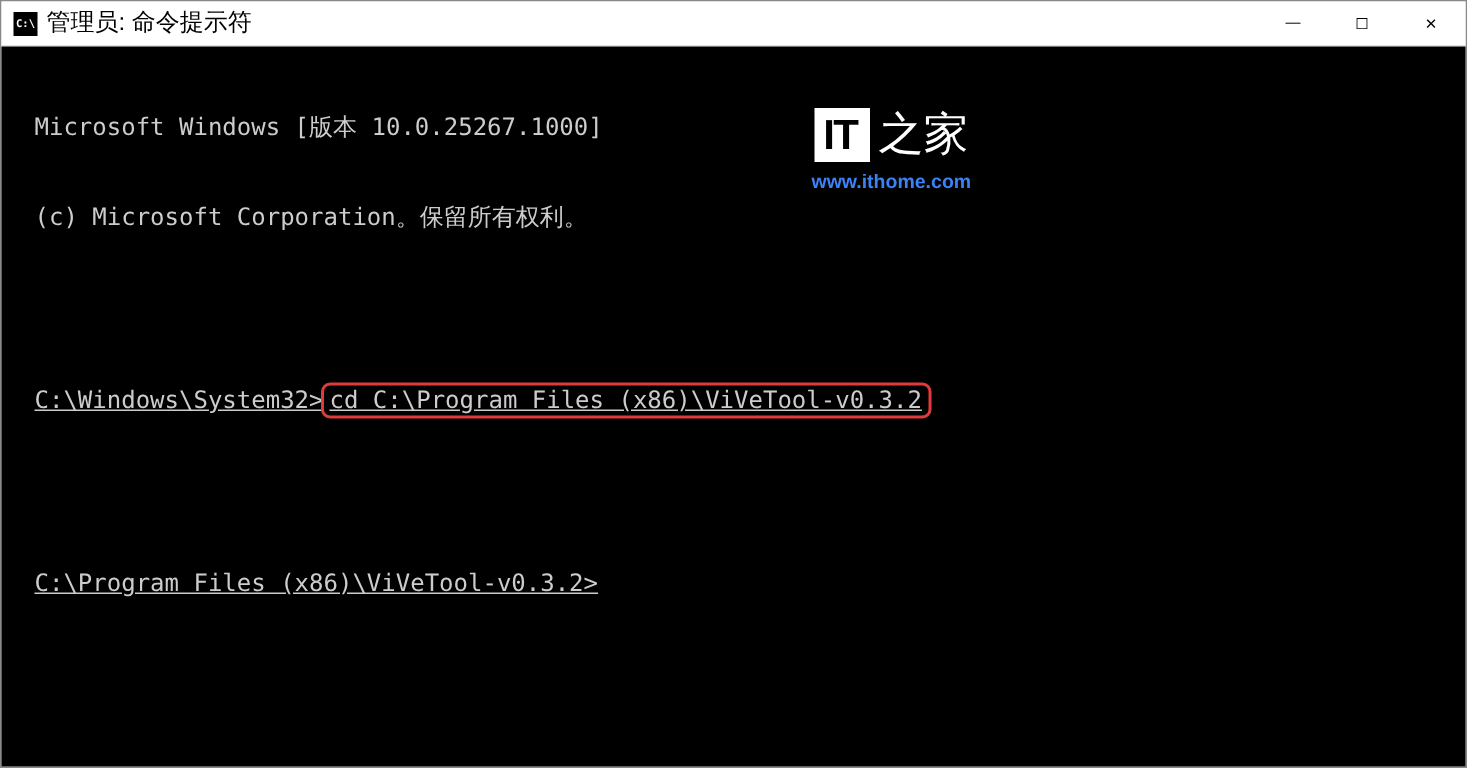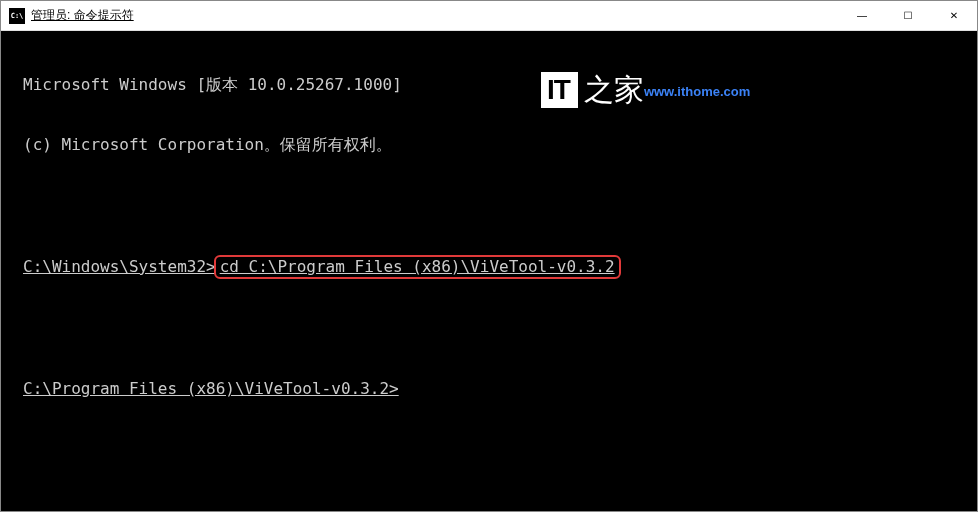--- a/index.html
+++ b/index.html
@@ -37,24 +37,23 @@
       display: flex;
       align-items: center;
       justify-content: center;
       margin-right: 6px;
       color: #fff;
       font-size: 7px;
       font-family: monospace;
       font-weight: bold;
     }
     .titlebar-title {
-      font-size: 12px;
+      font-size: 16px;
       color: #000;
       flex: 1;
-      text-decoration: underline;
     }
     .window-controls {
       display: flex;
       height: 100%;
     }
     .window-control {
       width: 46px;
       height: 100%;
       display: flex;
       align-items: center;
@@ -90,21 +89,21 @@
       border-radius: 6px;
       padding: 0 4px;
       display: inline-block;
       margin-left: -2px;
     }
     .watermark {
       position: absolute;
       top: 40px;
       left: 540px;
       display: flex;
-      flex-direction: row;
+      flex-direction: column;
       align-items: center;
       pointer-events: none;
     }
     .watermark-logo {
       display: flex;
       align-items: center;
       gap: 6px;
     }
     .watermark-it {
       background: #ffffff;

